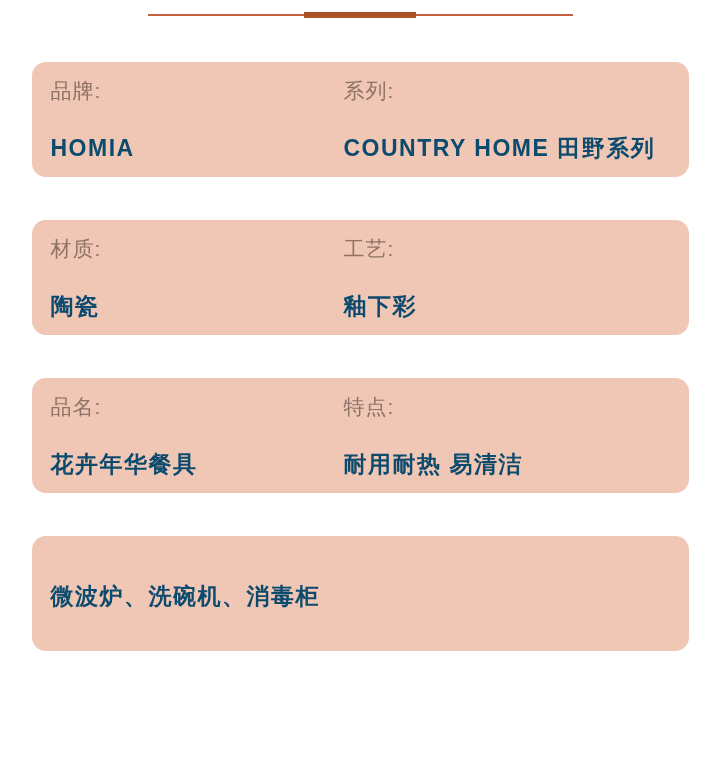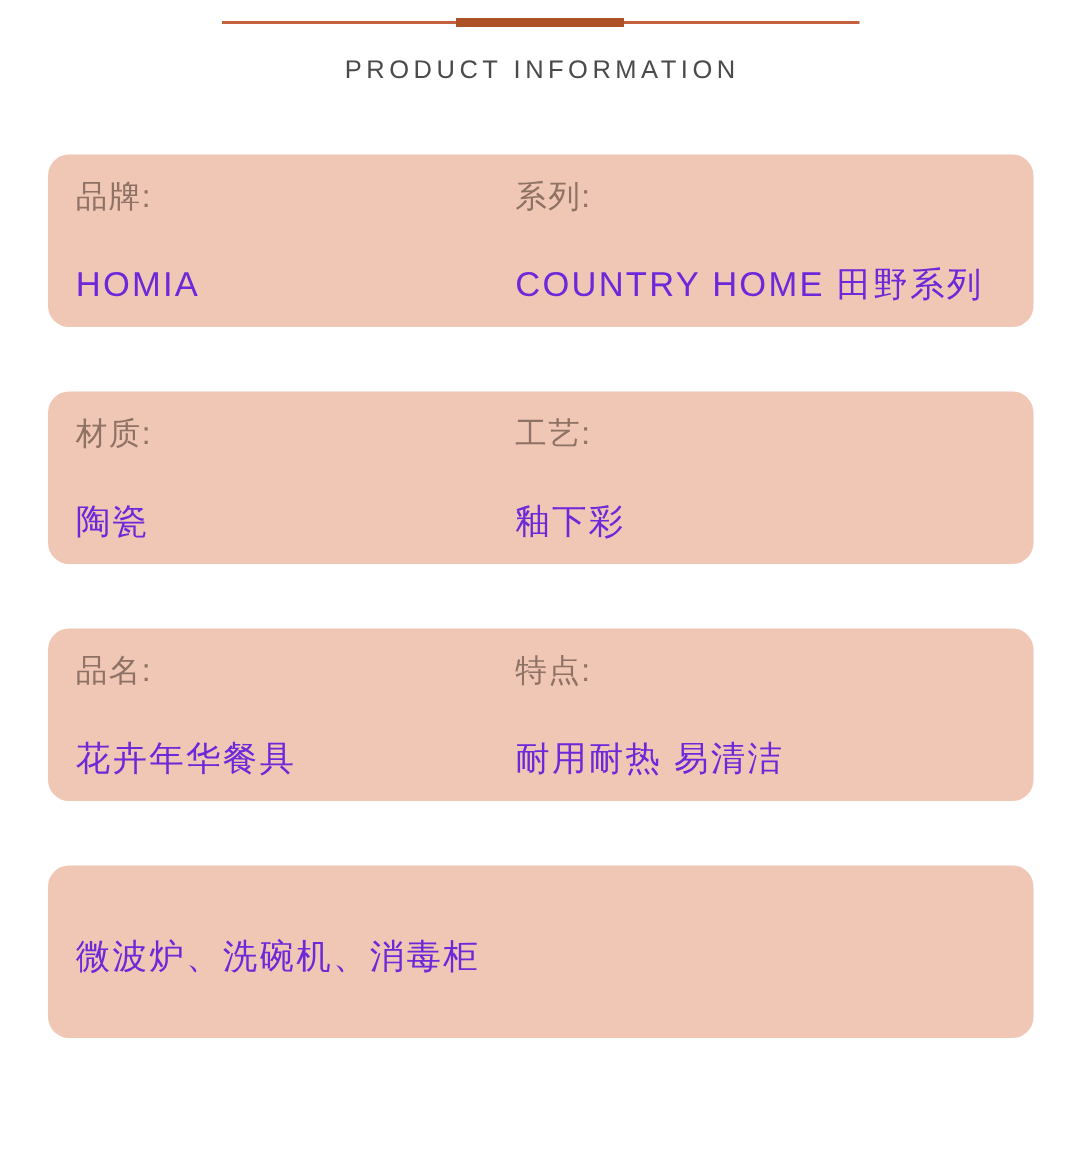--- a/index.html
+++ b/index.html
@@ -68,36 +68,35 @@
   .field-label {
     font-size: 21px;
     line-height: 26px;
     letter-spacing: 1px;
     color: #8d7265;
   }
   .field-value {
     margin-top: 30px;
     font-size: 23px;
     line-height: 28px;
-    font-weight: normal;
+    font-weight: bold;
     letter-spacing: 1.5px;
-    color: #6d28d9;
+    color: #0c4a6e;
   }
 </style>
 </head>
 <body>
 
 <div class="page">
 
 
   <div class="divider">
     <span class="divider-accent"></span>
   </div>
 
-  <div class="subtitle">PRODUCT INFORMATION</div>
 
   <div class="cards">
 
     <section class="card two-col">
       <div class="field">
         <div class="field-label">品牌:</div>
         <div class="field-value">HOMIA</div>
       </div>
       <div class="field">
         <div class="field-label">系列:</div>

